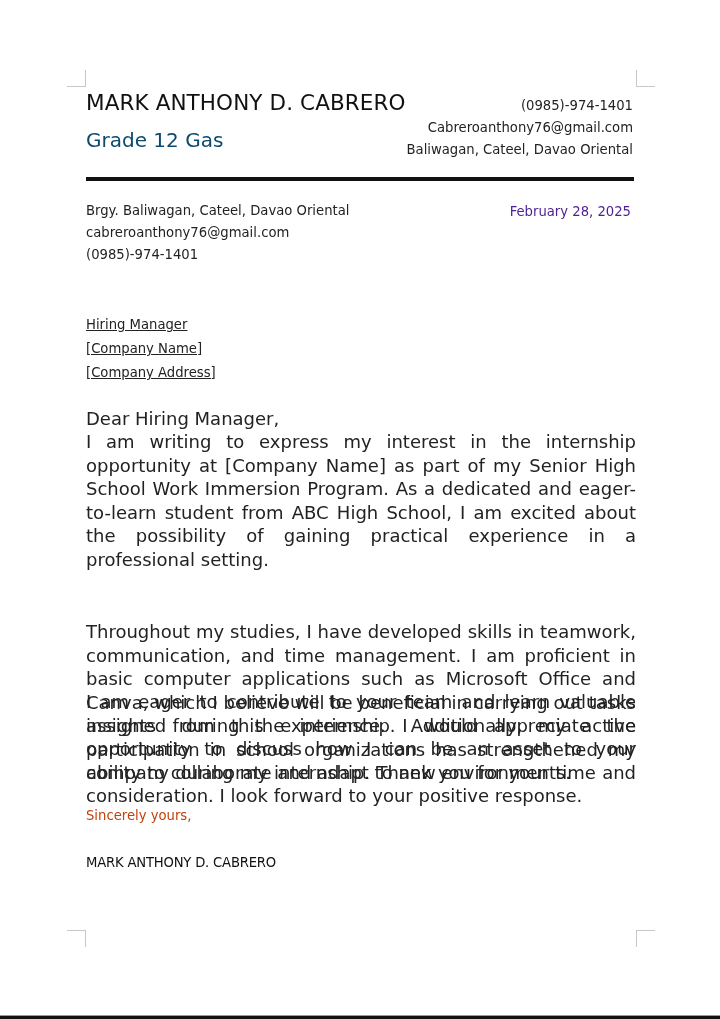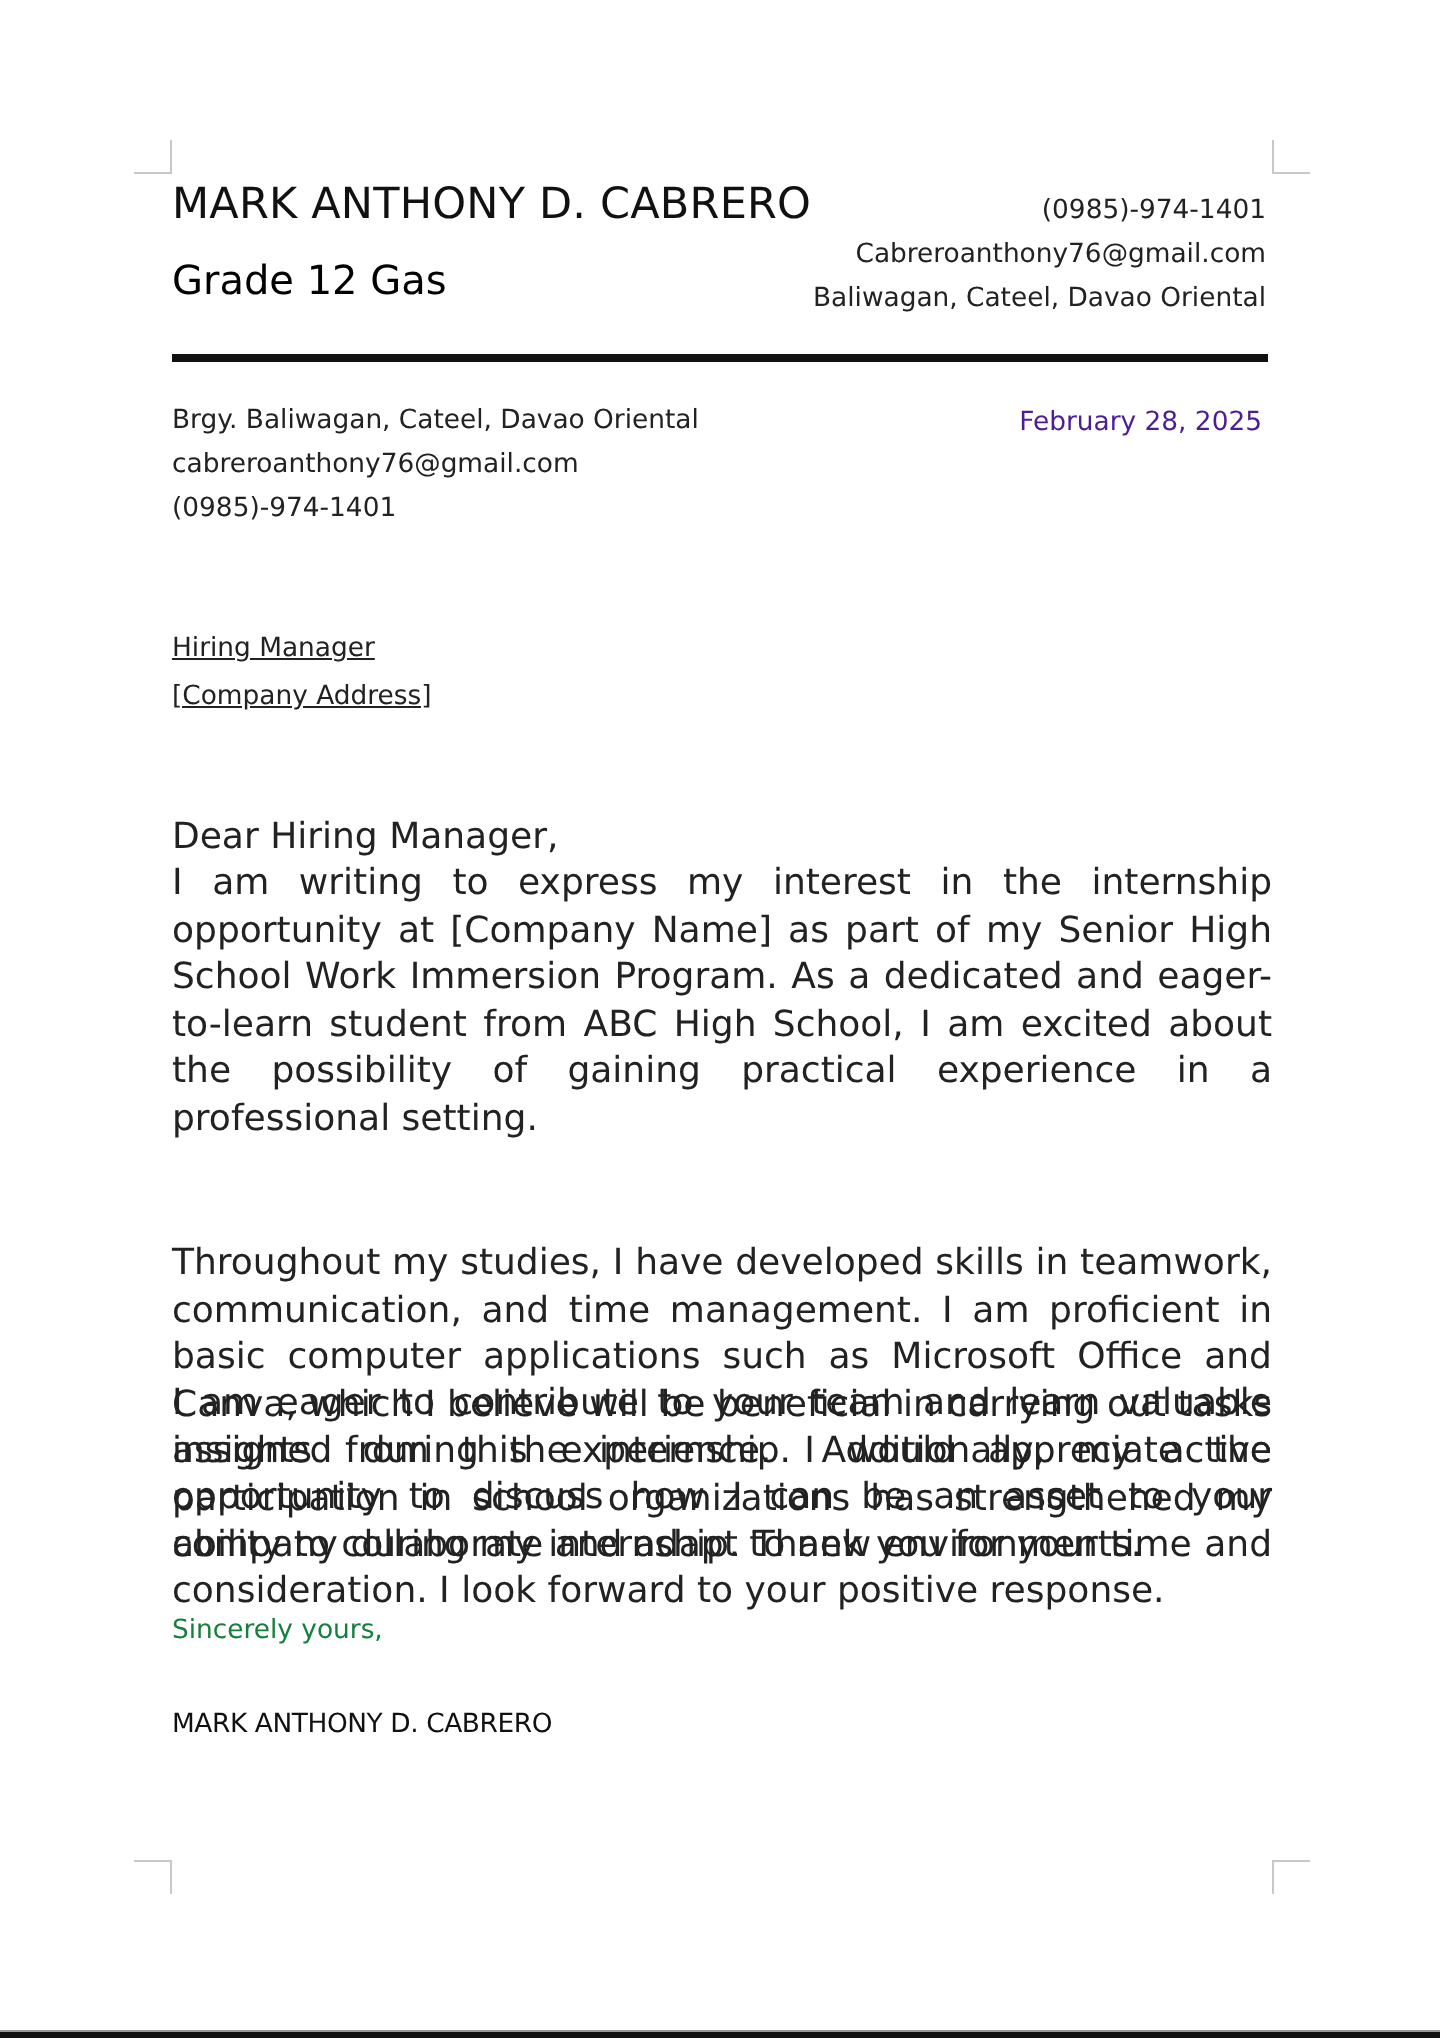--- a/index.html
+++ b/index.html
@@ -8,36 +8,36 @@
       background: #ffffff; color: #222222;
       font-family: "DejaVu Sans", sans-serif;
     }
     .corner { position: absolute; width: 18px; height: 16px; border-color: #c8c8c8; border-style: solid; border-width: 0; }
     .c-tl { left: 67px; top: 70px; border-right-width: 1px; border-bottom-width: 1px; }
     .c-tr { left: 636px; top: 70px; border-left-width: 1px; border-bottom-width: 1px; }
     .c-bl { left: 67px; top: 930px; border-right-width: 1px; border-top-width: 1px; }
     .c-br { left: 636px; top: 930px; border-left-width: 1px; border-top-width: 1px; }
 
     .name { position: absolute; left: 86px; top: 90px; font-size: 21.5px; color: #111; letter-spacing: 0.1px; white-space: nowrap; }
-    .grade { position: absolute; left: 86px; top: 128px; font-size: 20px; color: #000000; white-space: nowrap; }
+    .grade { position: absolute; left: 86px; top: 128px; font-size: 20px; color: #0c4a6e; white-space: nowrap; }
     .contact { position: absolute; right: 87px; top: 95px; text-align: right; font-size: 13.2px; line-height: 22px; color: #222; white-space: nowrap; }
     .rule { position: absolute; left: 86px; width: 548px; top: 177px; height: 4px; background: #111; }
 
     .sender { position: absolute; left: 86px; top: 200px; font-size: 13.2px; line-height: 22px; color: #222; white-space: nowrap; }
     .date { position: absolute; right: 89px; top: 204px; font-size: 13.2px; color: #4c1d95; white-space: nowrap; }
 
     .recipient { position: absolute; left: 86px; top: 313px; font-size: 13.2px; line-height: 24px; color: #222; white-space: nowrap; text-decoration: underline; }
 
     .body { position: absolute; left: 86px; width: 550px; font-size: 18px; line-height: 23.5px; color: #222; }
     .body p { margin: 0; text-align: justify; text-align-last: left; }
     .salutation { top: 407px; }
     .p1 { top: 430px; }
     .p2 { top: 576px; margin-top: 44px; }
     .p3 { top: 690px; }
-    .closing { position: absolute; left: 86px; top: 808px; font-size: 13.2px; color: #15803d; }
+    .closing { position: absolute; left: 86px; top: 808px; font-size: 13.2px; color: #c2410c; }
     .signature { position: absolute; left: 86px; top: 855px; font-size: 13.2px; color: #111; letter-spacing: -0.2px; }
 
     .bottom-bar { position: absolute; left: 0; right: 0; top: 1015px; height: 4px; background: #111; border-top: 1px solid #999; }
     .line { display: block; }
   </style>
 </head>
 <body>
 
 <div class="corner c-tl"></div>
 <div class="corner c-tr"></div>
@@ -58,20 +58,21 @@
 <div class="sender">
   <span class="line">Brgy. Baliwagan, Cateel, Davao Oriental</span>
   <span class="line">cabreroanthony76@gmail.com</span>
   <span class="line">(0985)-974-1401</span>
 </div>
 
 <div class="date">February 28, 2025</div>
 
 <div class="recipient">
   <span class="line">Hiring Manager</span>
+  <span class="line">[Company Name]</span>
   <span class="line">[Company Address]</span>
 </div>
 
 <div class="body salutation">Dear Hiring Manager,</div>
 <div class="body p1">
   <p>I am writing to express my interest in the internship opportunity at [Company Name] as part of my Senior High School Work Immersion Program. As a dedicated and eager-to-learn student from ABC High School, I am excited about the possibility of gaining practical experience in a professional setting.</p>
 </div>
 <div class="body p2">
   <p>Throughout my studies, I have developed skills in teamwork, communication, and time management. I am proficient in basic computer applications such as Microsoft Office and Canva, which I believe will be beneficial in carrying out tasks assigned during the internship. Additionally, my active participation in school organizations has strengthened my ability to collaborate and adapt to new environments.</p>
 </div>

